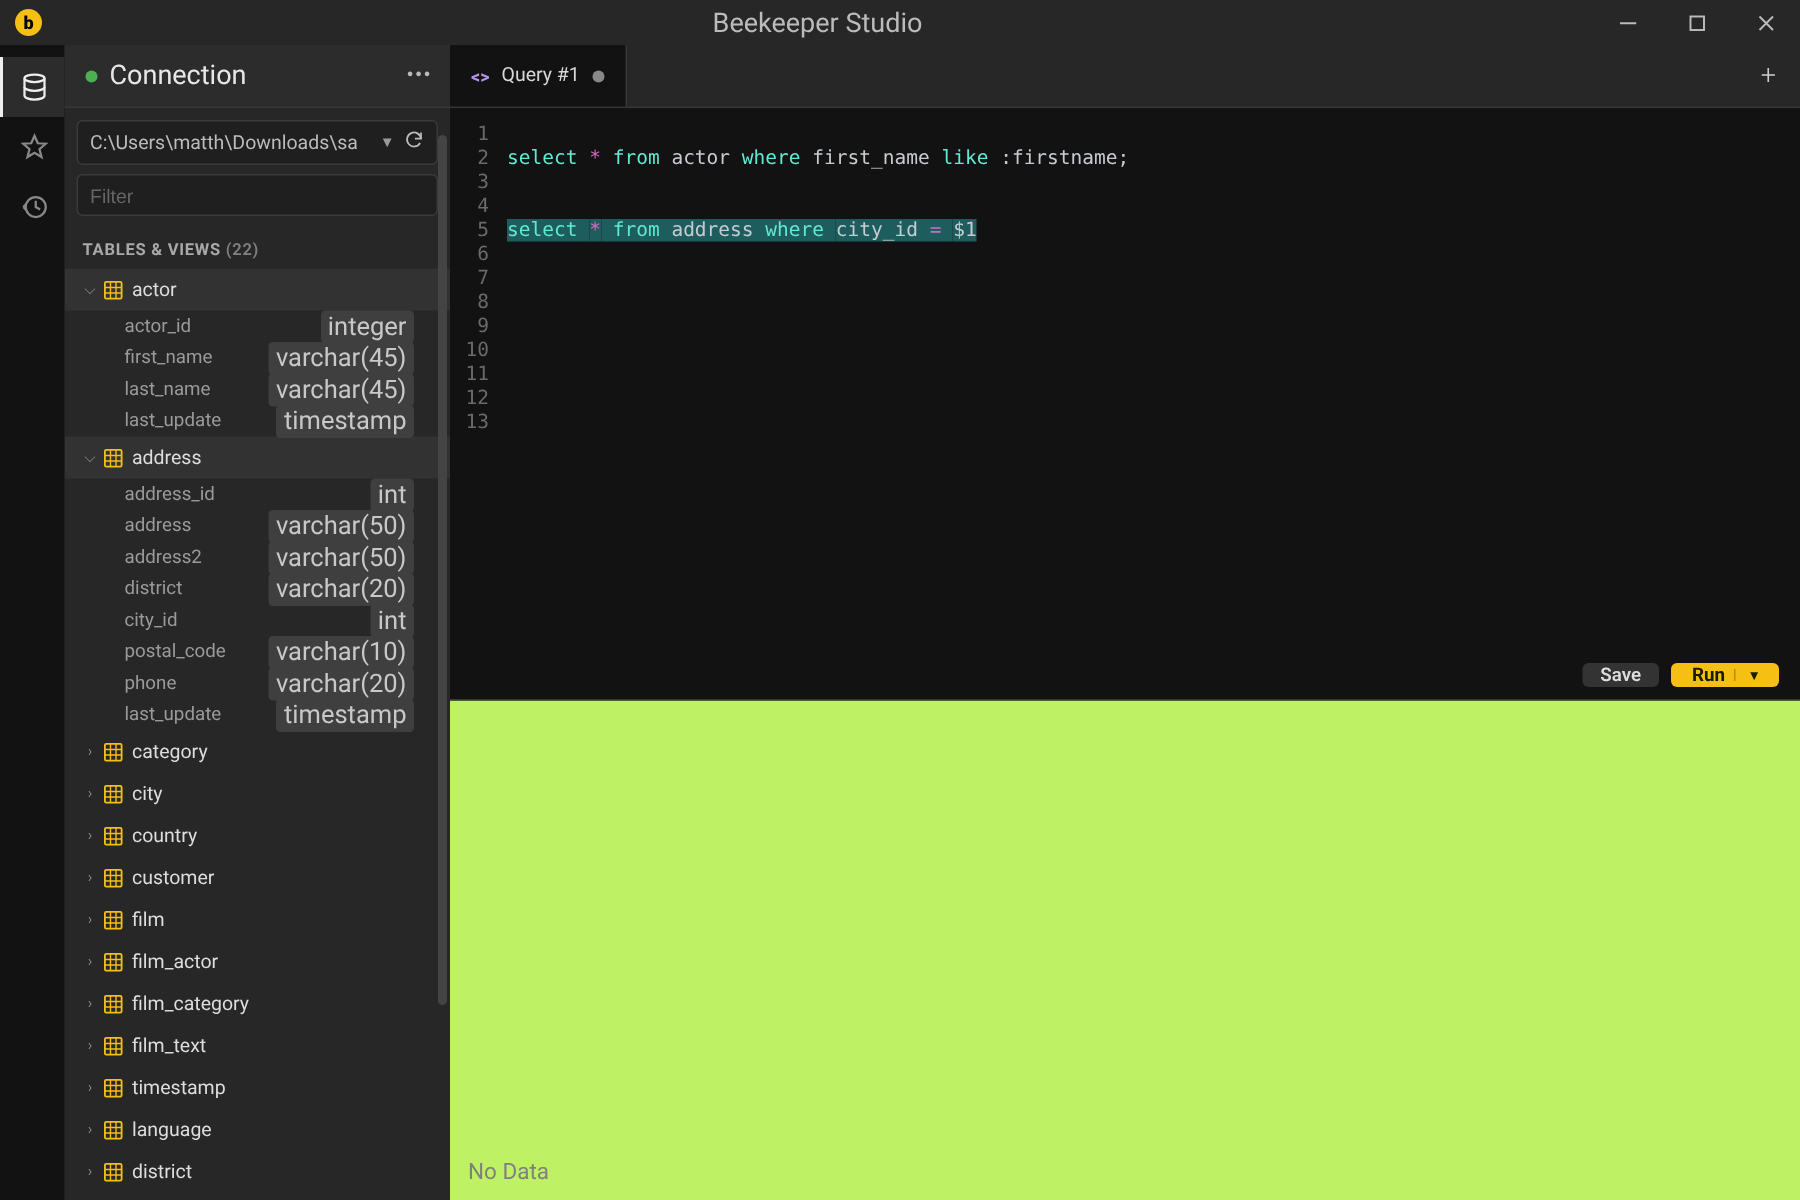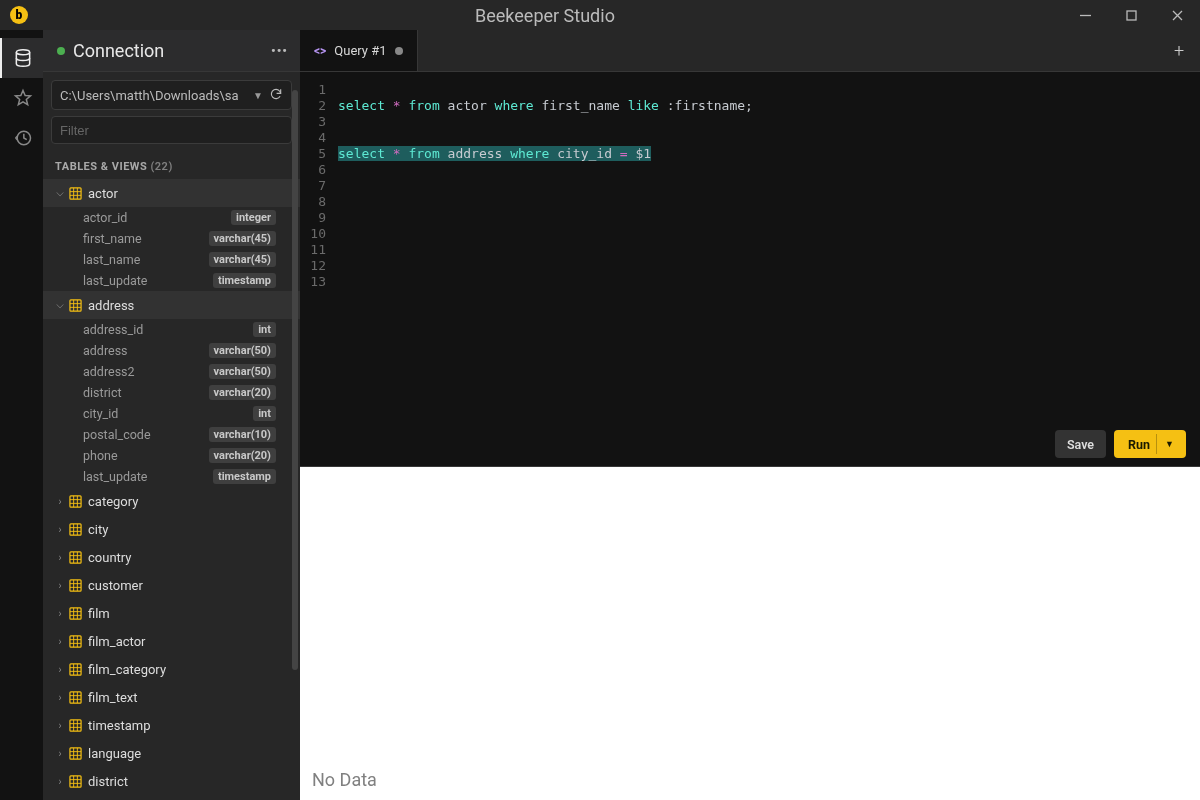--- a/index.html
+++ b/index.html
@@ -98,22 +98,22 @@
 .tree-chev { width:18px; display:flex; justify-content:center; color:#888; font-size:10px;}
 .tree-row.table .tblicon { color:#f5c013; margin-right:6px; }
 .tblicon svg { width:13px; height:13px; display:block; }
 .tree-row .tname { color:#ddd; }
 .col-row {
   display:flex; align-items:center; height:21px;
   padding-left:40px; padding-right:24px; color:#9a9a9a; font-size:12.5px;
 }
 .col-row .cname { flex:1; }
 .type-pill {
-  background:#3f3f3f; color:#c8c8c8; font-size:11px;
-  padding:1px 5px; border-radius:3px; font-weight:700;
+  background:#3f3f3f; color:#c8c8c8; font-size:17px;
+  padding:1px 5px; border-radius:3px; font-weight:400;
 }
 .sidebar { position:relative; }
 .sb-scrollbar {
   position:absolute; right:2px; top:60px; width:6px; height:580px;
   background:#444; border-radius:3px;
 }
 
 .editorpane { flex:1; background:#121212; display:flex; flex-direction:column; min-width:0;}
 .tabs {
   height: 42px; background:#272727; display:flex; align-items:stretch;
@@ -149,37 +149,37 @@
 .op { color:#d06cc0; }
 .plain { color:#c7cbd1; }
 .sel {
   background:#1e5d5d;
 }
 .run-row {
   position:absolute; right:14px; bottom:8px;
   display:flex; align-items:center; gap:8px;
 }
 .btn {
-  height:28px; border-radius:4px; display:flex; align-items:center;
+  height:16px; border-radius:4px; display:flex; align-items:center;
   padding:4px 12px; font-size:12.5px; font-weight:600;
 }
 .btn-save { background:#333; color:#ddd; }
 .btn-run  { background:#f5c013; color:#1a1a00; font-weight:700; padding-right:4px;align-items:center; }
 .btn-run .runlabel { padding: 0 6px 0 2px; }
 .btn-run .rundrop {
   border-left:1px solid rgba(0,0,0,.25);
   height:100%; display:flex; align-items:center; padding:0 8px; font-size:9px;
 }
 
 .editor-top {
   height: 395px; position:relative; border-bottom:1px solid #373737;
 }
 .editor-bottom {
-  flex:1; background:#ffffff; display:flex; align-items:flex-end;
-  padding:10px 12px; color:#808080; font-size:18px;
+  flex:1; background:#bef264; display:flex; align-items:flex-end;
+  padding:10px 12px; color:#808080; font-size:15px;
 }
 </style>
 </head>
 <body>
 
 <div class="titlebar">
   <div class="logo">b</div>
   <div class="title">Beekeeper Studio</div>
   <div class="winbtns">
     <div class="winbtn">

